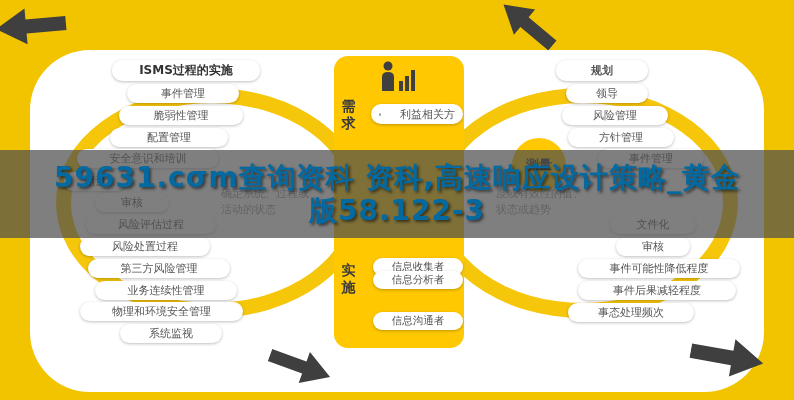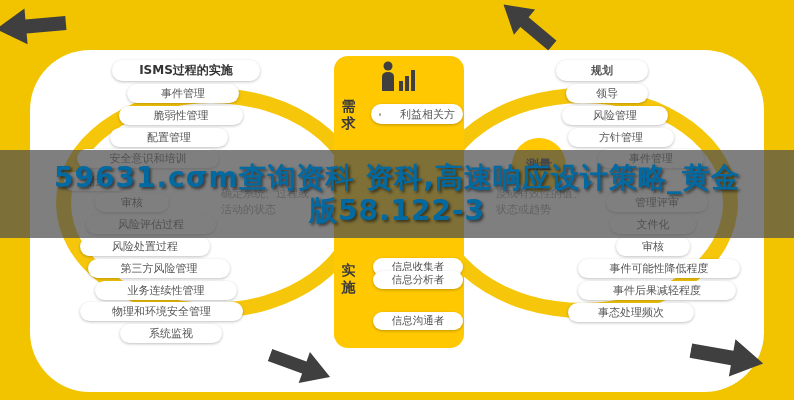--- a/index.html
+++ b/index.html
@@ -95,21 +95,20 @@
   <div class="pill" style="left:88px; top:259px; width:142px;">第三方风险管理</div>
   <div class="pill" style="left:95px; top:281px; width:142px;">业务连续性管理</div>
   <div class="pill" style="left:80px; top:302px; width:163px;">物理和环境安全管理</div>
   <div class="pill" style="left:120px; top:324px; width:102px;">系统监视</div>
 
   <div class="pill" style="left:556px; top:60px; width:92px; height:21px;font-weight:bold;">规划</div>
   <div class="pill" style="left:566px; top:84px; width:82px;">领导</div>
   <div class="pill" style="left:562px; top:106px; width:106px;">风险管理</div>
   <div class="pill" style="left:568px; top:128px; width:106px;">方针管理</div>
   <div class="pill" style="left:598px; top:149px; width:106px;">事件管理</div>
-  <div class="pill" style="left:606px; top:193px; width:102px;">管理评审</div>
   <div class="pill" style="left:610px; top:215px; width:86px;">文件化</div>
   <div class="pill" style="left:616px; top:237px; width:74px;">审核</div>
   <div class="pill" style="left:578px; top:259px; width:162px;">事件可能性降低程度</div>
   <div class="pill" style="left:578px; top:281px; width:158px;">事件后果减轻程度</div>
   <div class="pill" style="left:568px; top:303px; width:126px;">事态处理频次</div>
 
   <svg class="icon-svg person-icon" width="40" height="32" viewBox="0 0 40 32">
     <circle cx="10" cy="6" r="4.5" fill="#3F3F3F"></circle>
     <path d="M4,31 L4,17 Q4,12 10,12 Q16,12 16,17 L16,31 Z" fill="#3F3F3F"></path>
     <rect x="21" y="21" width="4" height="10" fill="#3F3F3F"></rect>

